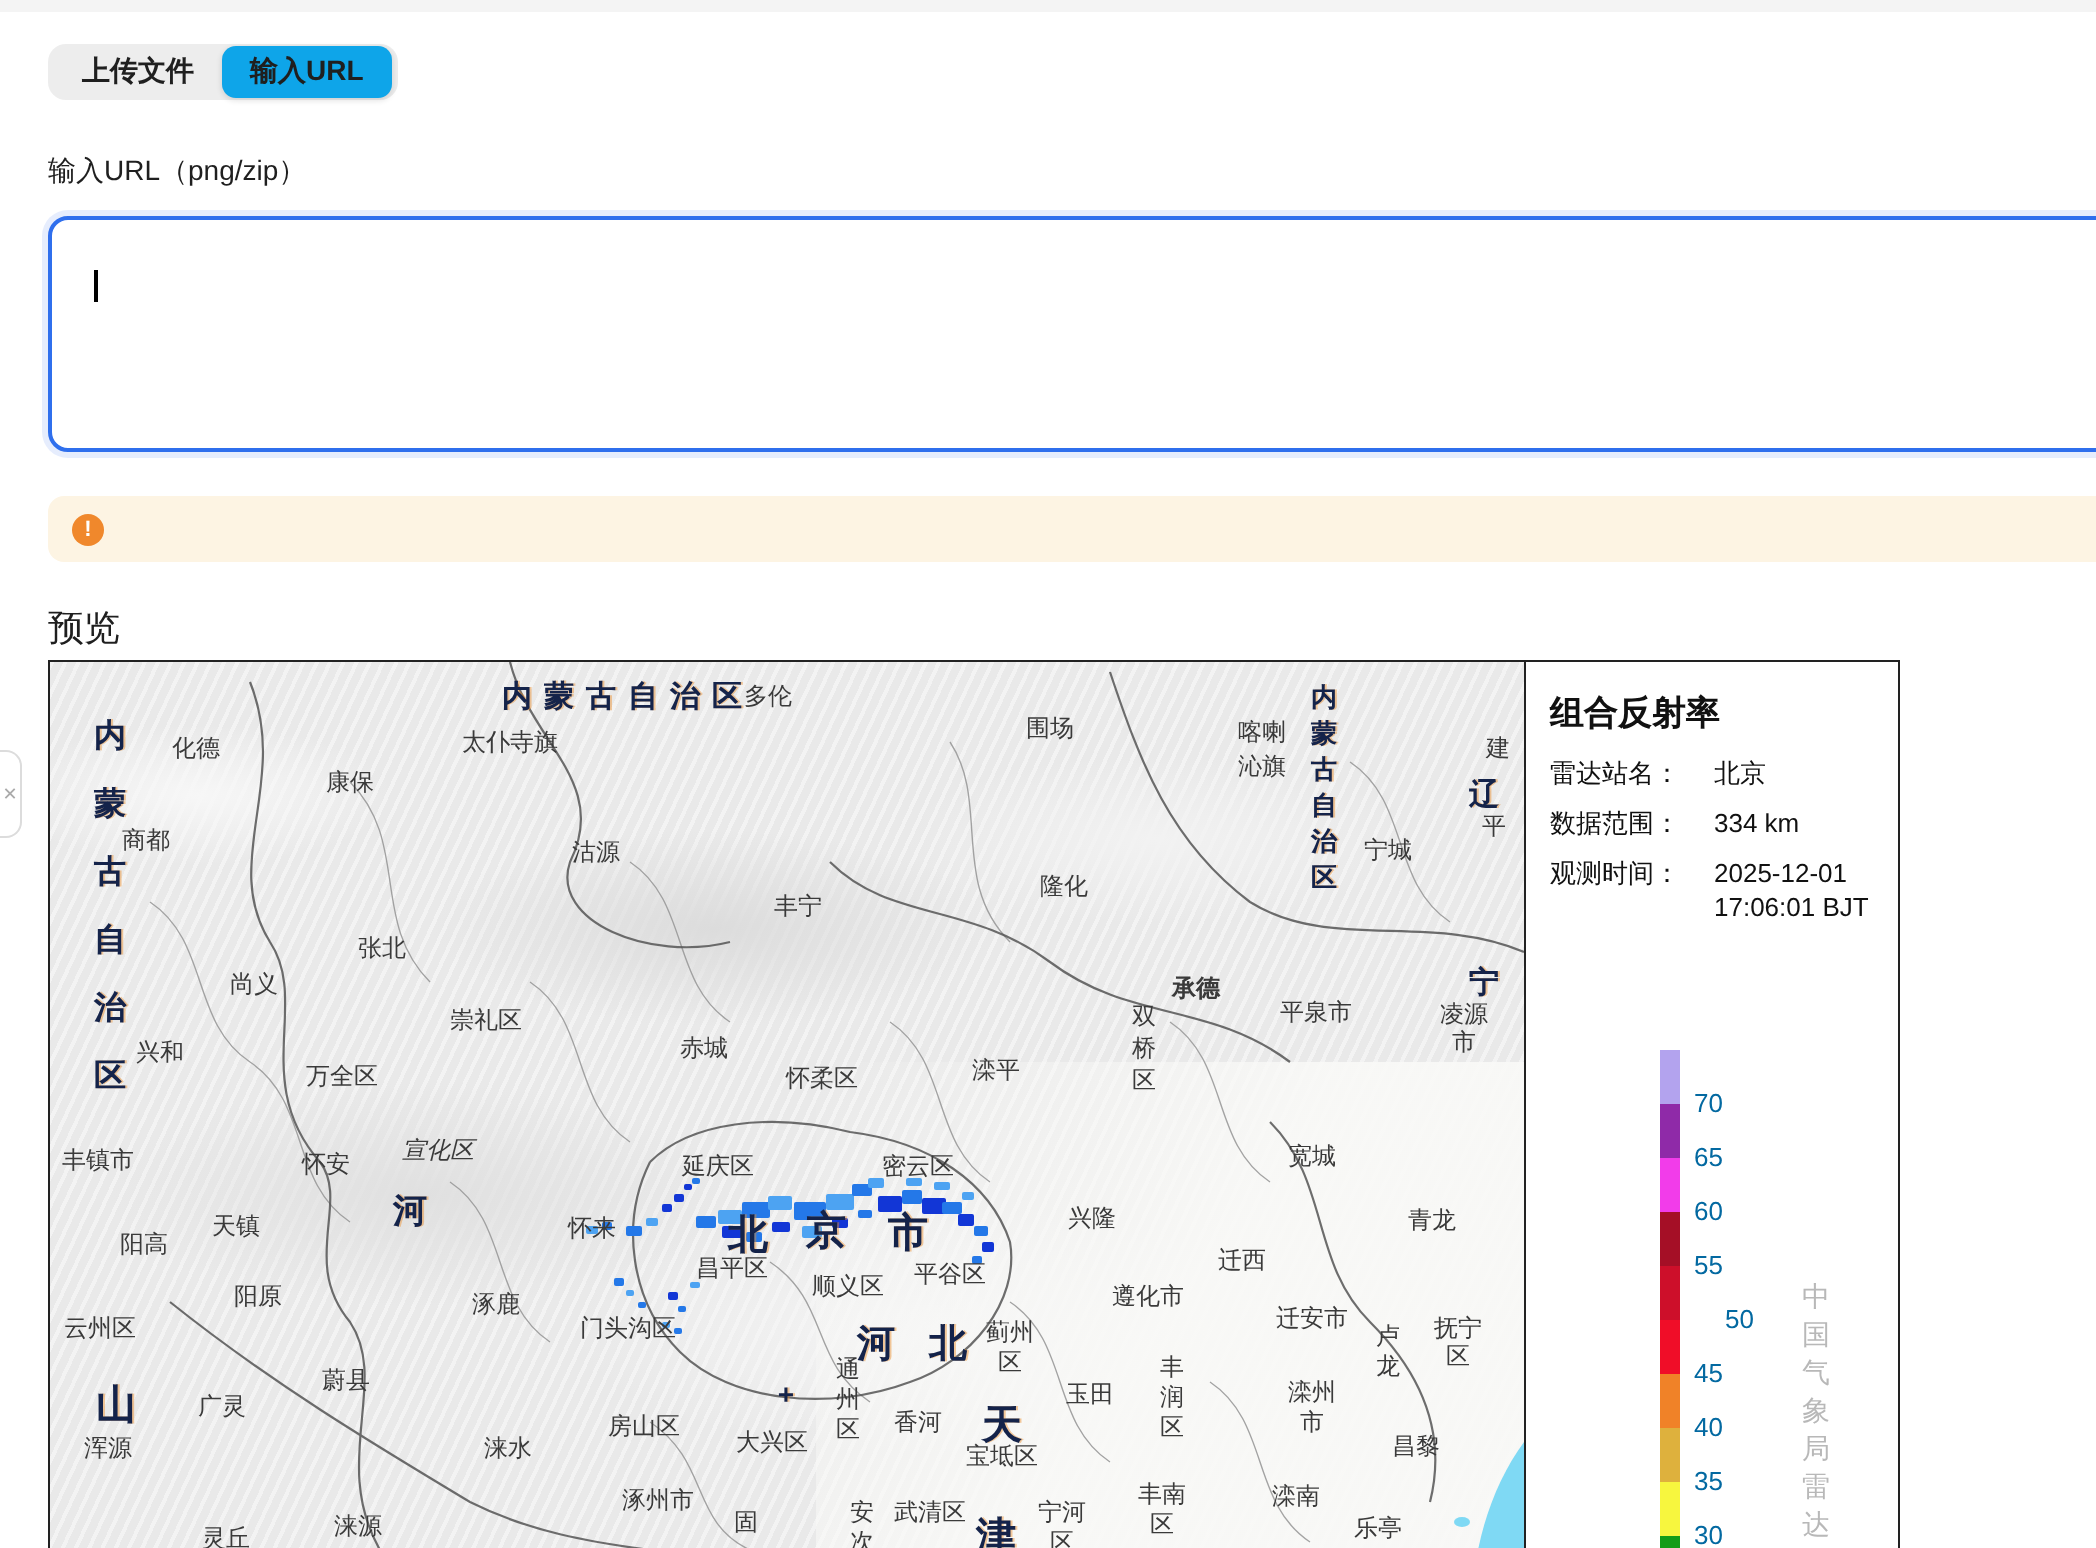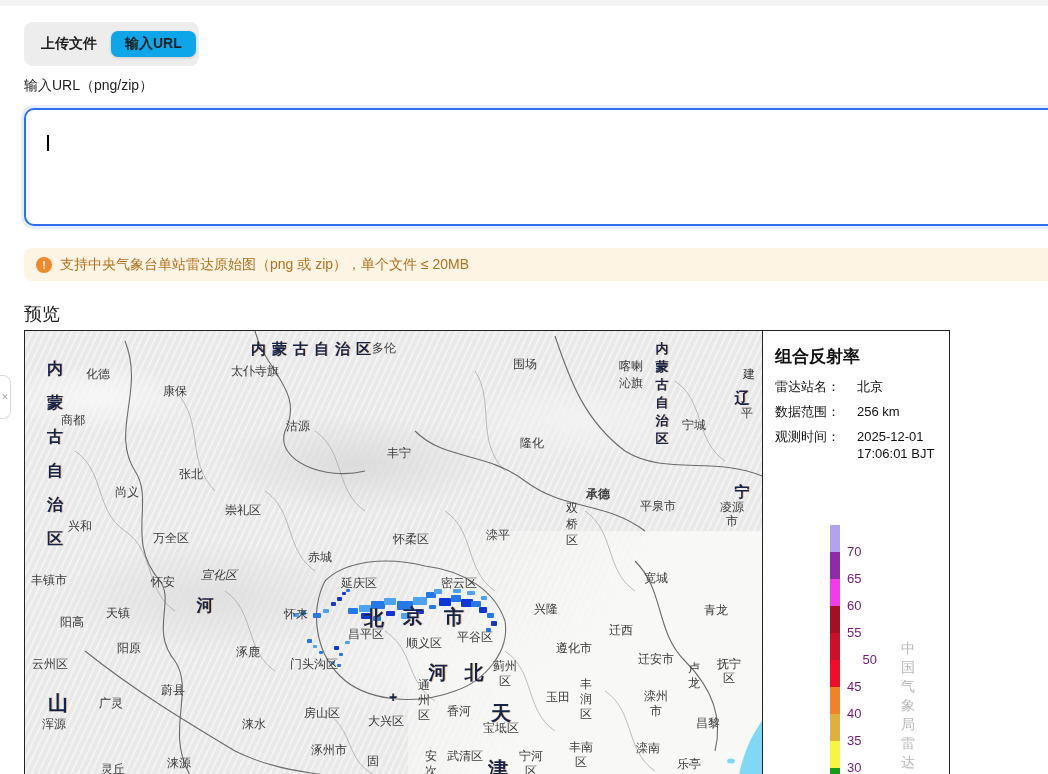--- a/index.html
+++ b/index.html
@@ -1,20 +1,20 @@
 <!DOCTYPE html>
 <html><head>
 <meta charset="utf-8">
 <style>
   html,body{margin:0;padding:0;}
   body{width:1048px;height:774px;background:#fff;overflow:hidden;
        font-family:"Liberation Sans","DejaVu Sans",sans-serif;color:#1f1f1f;position:relative;}
   .topstrip{position:absolute;left:0;top:0;width:1048px;height:6px;background:#f4f4f4;}
   
-  .seg{position:absolute;left:24px;top:22px;height:44px;background:#ededed;border-radius:9px;
+  .seg{position:absolute;left:24px;top:22px;height:28px;background:#ededed;border-radius:9px;
        display:flex;align-items:center;padding:3px;box-sizing:border-box;}
   .seg-item{font-size:14px;font-weight:600;color:#1f1f1f;padding:4px 14px;border-radius:7px;cursor:pointer;white-space:nowrap;}
   .seg-item.active{background:#0ea5e9;box-shadow:0 1px 3px rgba(0,0,0,.14);}
   .field-label{position:absolute;left:24px;top:77px;font-size:14px;color:#1f1f1f;}
   
   .url-box{position:absolute;left:24px;top:108px;width:1040px;height:118px;box-sizing:border-box;
            border:2px solid #2f6fed;border-radius:10px;background:#fff;
            box-shadow:0 0 0 3px rgba(47,111,237,.12);padding:24px 20px;font-size:13px;color:#1f1f1f;
            white-space:nowrap;overflow:hidden;}
   .caret{display:inline-block;width:1.5px;height:16px;background:#000;vertical-align:middle;margin-left:1px;}
@@ -45,21 +45,21 @@
              white-space:pre-line;text-align:center;line-height:14px;pointer-events:none;}
   .map-label.bold{color:#14234a;font-weight:bold;text-shadow:1px 0 0 rgba(235,140,40,.45);}
   
   .legend{position:relative;flex:1;background:#fff;border-left:1px solid #222;padding:10px 0 0 12px;box-sizing:border-box;}
   .lg-title{font-size:17px;font-weight:bold;color:#111;margin:4px 0 10px 0;}
   .lg-row{display:flex;font-size:13px;color:#111;margin-bottom:8px;line-height:17px;}
   .lg-key{flex:0 0 82px;}
   .lg-val{white-space:pre-line;}
   .scale-bar{position:absolute;left:67px;top:194px;width:10px;}
   .scale-seg{width:10px;height:27px;}
-  .scale-label{position:absolute;left:84px;width:30px;font-size:13px;color:#701a75;}
+  .scale-label{position:absolute;left:84px;width:30px;font-size:13px;color:#0369a1;}
   .watermark{position:absolute;left:138px;top:308px;font-size:14px;color:#b8b8b8;
              white-space:pre-line;text-align:center;line-height:19px;}
   
   .drawer-handle{position:absolute;left:0;top:375px;width:10px;height:42px;background:#fff;
                  border:1px solid #dcdcdc;border-left:none;border-radius:0 8px 8px 0;
                  display:flex;align-items:center;justify-content:center;font-size:9px;color:#aaa;z-index:5;cursor:pointer;}
 </style>
 </head>
 <body>
 
@@ -71,21 +71,20 @@
 </div>
 
 <div class="field-label">输入URL（png/zip）</div>
 
 <div class="url-box" role="textbox">
   <span class="caret"></span>
 </div>
 
 <div class="alert">
   <div class="alert-icon">!</div>
-  <div class="alert-text">支持中央气象台单站雷达原始图（png 或 zip），单个文件 ≤ 20MB</div>
 </div>
 
 <div class="preview-label">预览</div>
 
 <div class="preview-wrap">
   <div class="map-area">
     <div class="plains"></div>
     <svg class="borders-svg" width="737" height="444" viewBox="0 0 737 444">
       <g fill="none" stroke="#9a9a9a" stroke-width="0.7" opacity="0.9">
         <path d="M150,60 C180,90 160,130 190,160"></path>
@@ -183,21 +182,21 @@
         <div class="map-label bold" style="left: 717px; top: 67px; font-size: 15px;">辽</div>
         <div class="map-label" style="left: 722px; top: 82px;">平</div>
         <div class="map-label" style="left: 48px; top: 89px;">商都</div>
         <div class="map-label" style="left: 273px; top: 95px;">沽源</div>
         <div class="map-label" style="left: 669px; top: 94px;">宁城</div>
         <div class="map-label" style="left: 166px; top: 143px;">张北</div>
         <div class="map-label" style="left: 507px; top: 112px;">隆化</div>
         <div class="map-label" style="left: 374px; top: 122px;">丰宁</div>
         <div class="map-label" style="left: 102px; top: 161px;">尚义</div>
         <div class="map-label" style="left: 218px; top: 179px;">崇礼区</div>
-        <div class="map-label" style="left: 295px; top: 193px; margin-top: 33px;">赤城</div>
+        <div class="map-label" style="left: 327px; top: 193px;">赤城</div>
         <div class="map-label" style="left: 55px; top: 195px;">兴和</div>
         <div class="map-label" style="left: 146px; top: 207px;">万全区</div>
         <div class="map-label" style="left: 573px; top: 163px; font-weight: bold;">承德</div>
         <div class="map-label" style="left: 633px; top: 175px;">平泉市</div>
         <div class="map-label" style="left: 707px; top: 183px;">凌源市</div>
         <div class="map-label bold" style="left: 717px; top: 161px; font-size: 15px;">宁</div>
         <div class="map-label" style="left: 547px; top: 193px; line-height: 16px;">双
 桥
 区</div>
         <div class="map-label" style="left: 473px; top: 204px;">滦平</div>
@@ -239,21 +238,21 @@
         <div class="map-label" style="left: 29px; top: 393px;">浑源</div>
         <div class="map-label" style="left: 229px; top: 393px;">涞水</div>
         <div class="map-label" style="left: 297px; top: 382px;">房山区</div>
         <div class="map-label" style="left: 361px; top: 390px;">大兴区</div>
         <div class="map-label" style="left: 399px; top: 369px; line-height: 15px;">通
 州
 区</div>
         <div class="map-label" style="left: 434px; top: 380px;">香河</div>
         <div class="map-label bold" style="left: 413px; top: 342px; font-size: 19px;">河</div>
         <div class="map-label bold" style="left: 449px; top: 342px; font-size: 19px;">北</div>
-        <div class="map-label" style="left: 533px; top: 366px;">玉田</div>
+        <div class="map-label" style="left: 520px; top: 366px;">玉田</div>
         <div class="map-label" style="left: 561px; top: 368px; line-height: 15px;">丰
 润
 区</div>
         <div class="map-label" style="left: 631px; top: 373px; line-height: 15px;">滦州
 市</div>
         <div class="map-label" style="left: 683px; top: 392px;">昌黎</div>
         <div class="map-label bold" style="left: 476px; top: 382px; font-size: 20px;">天</div>
         <div class="map-label" style="left: 476px; top: 397px;">宝坻区</div>
         <div class="map-label" style="left: 440px; top: 425px;">武清区</div>
         <div class="map-label" style="left: 506px; top: 433px; line-height: 15px;">宁河
@@ -273,21 +272,21 @@
       </div>
   </div>
   <div class="legend">
     <div class="lg-title">组合反射率</div>
     <div class="lg-row">
       <span class="lg-key">雷达站名：</span>
       <span class="lg-val">北京</span>
     </div>
     <div class="lg-row">
       <span class="lg-key">数据范围：</span>
-      <span class="lg-val">256 km</span>
+      <span class="lg-val">334 km</span>
     </div>
     <div class="lg-row">
       <span class="lg-key">观测时间：</span>
       <span class="lg-val">2025-12-01
 17:06:01 BJT</span>
     </div>
     <div class="scale-bar" id="scale-bar">
         <div class="scale-seg" style="background: rgb(179, 163, 238);"></div>
         <div class="scale-seg" style="background: rgb(143, 42, 168);"></div>
         <div class="scale-seg" style="background: rgb(242, 60, 234);"></div>

